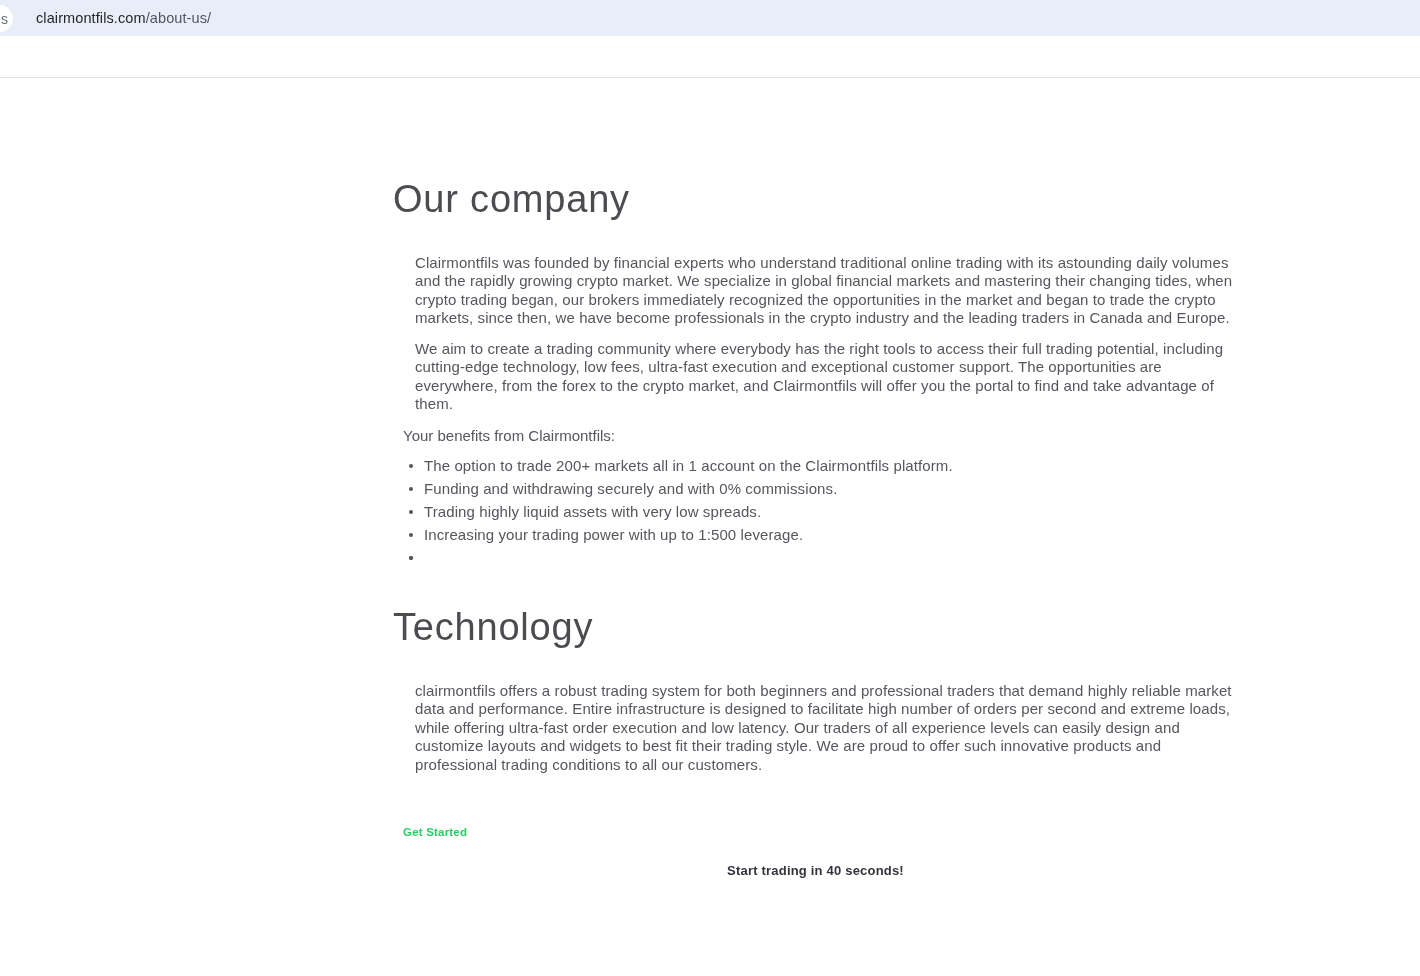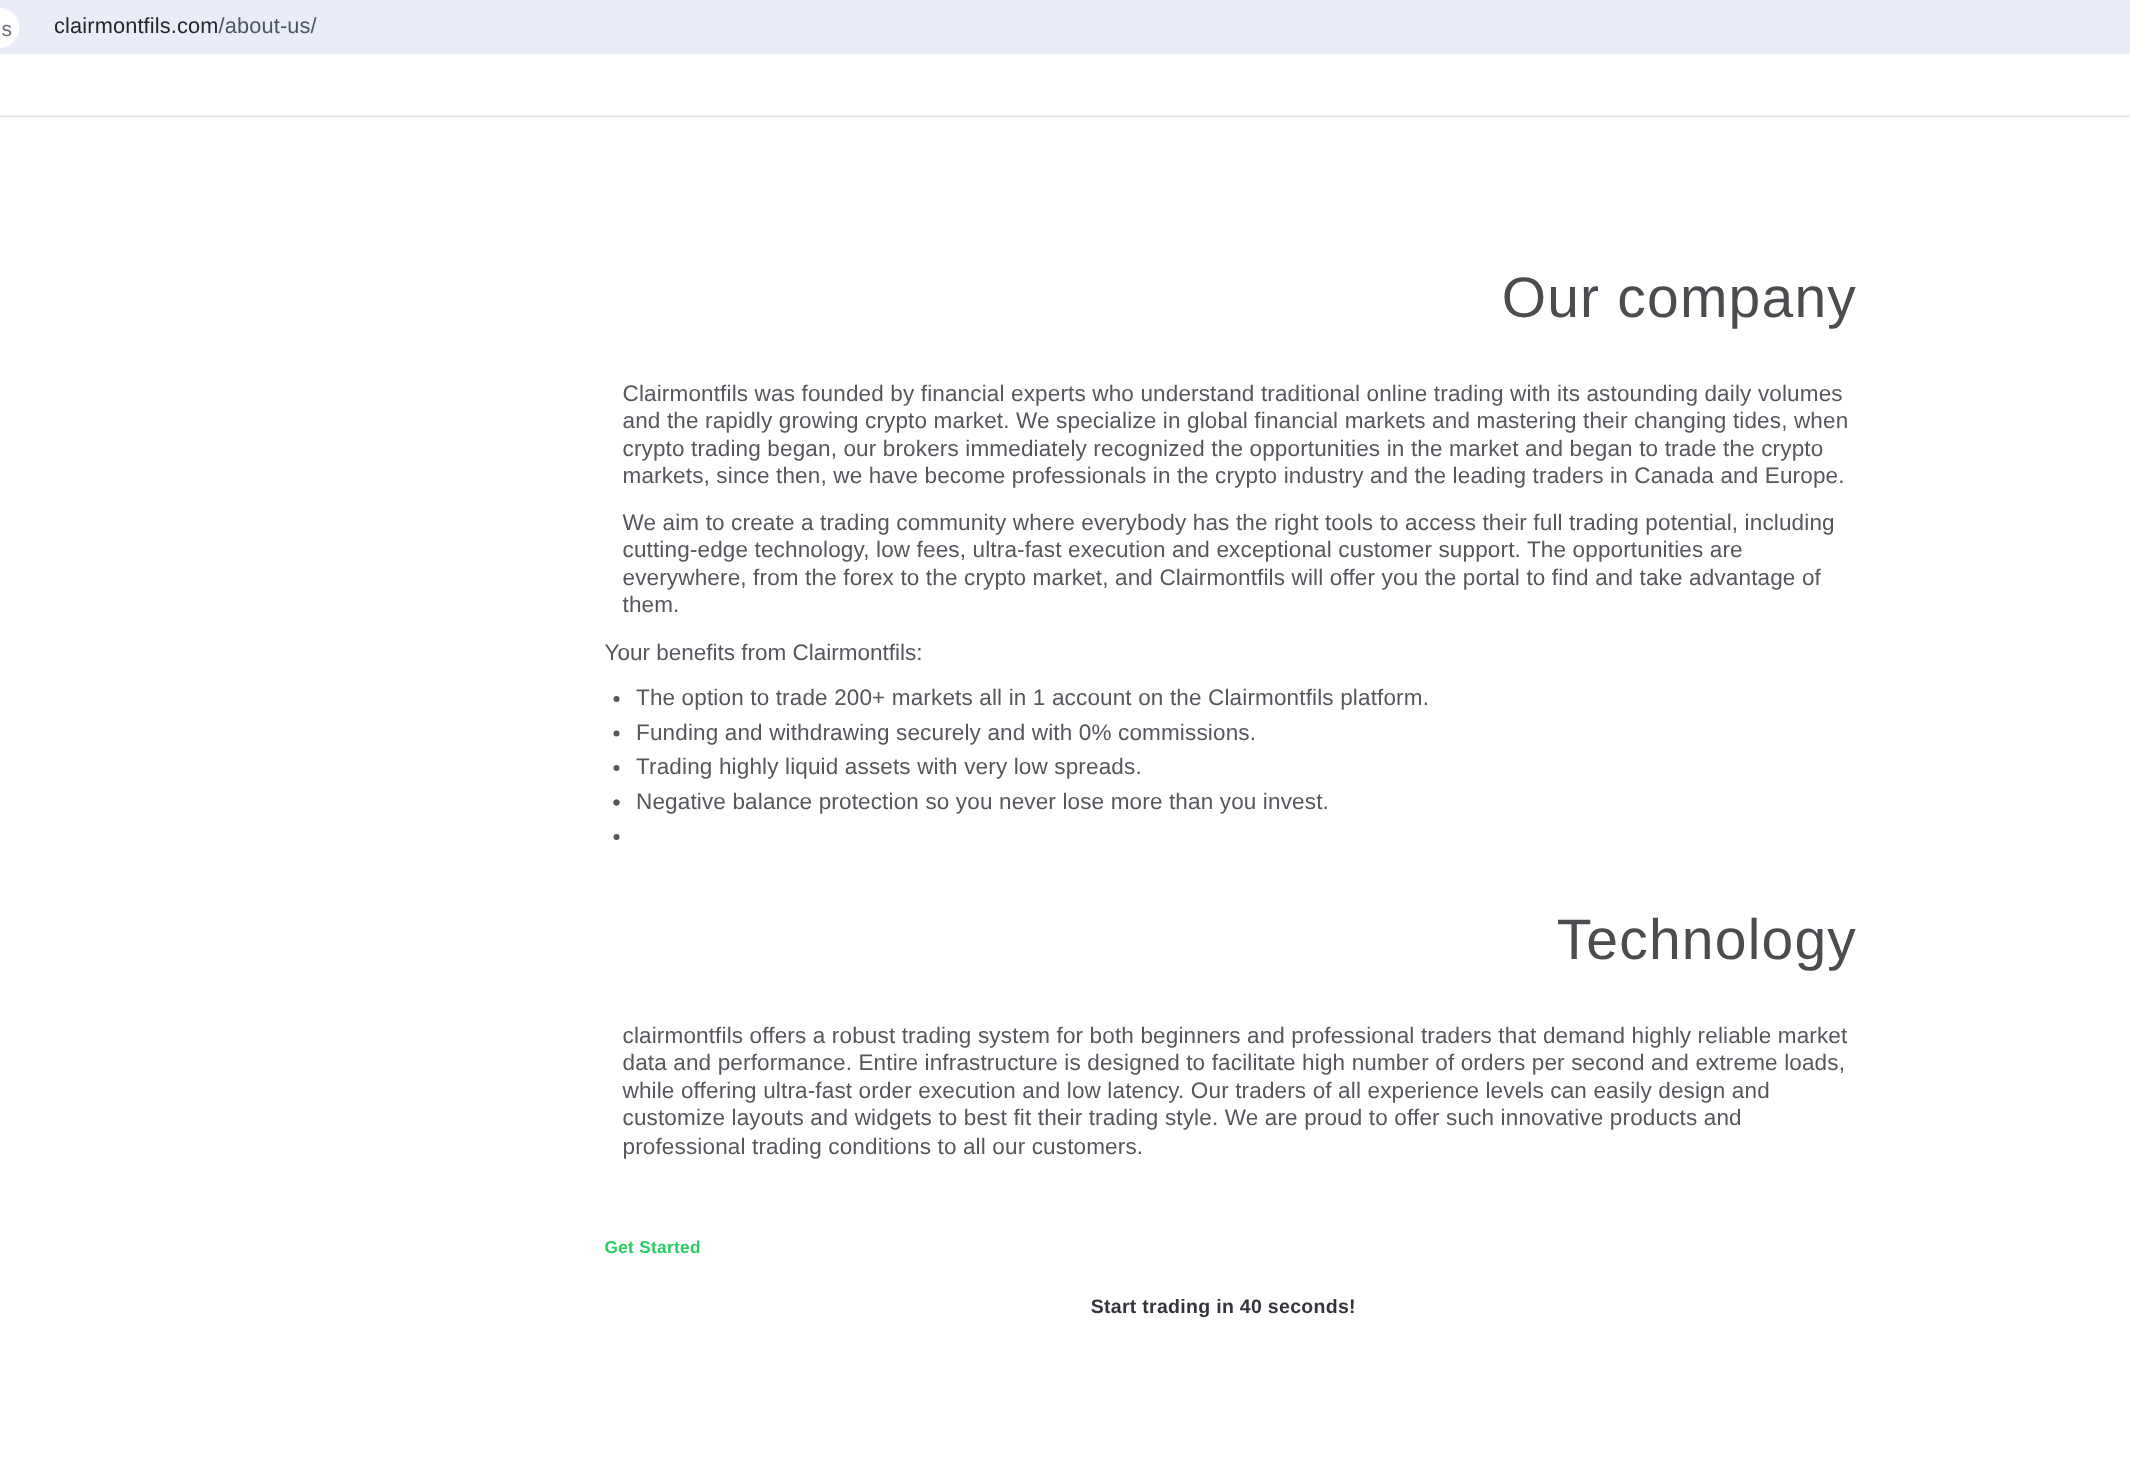--- a/index.html
+++ b/index.html
@@ -78,21 +78,20 @@
     width: 845px;
     color: #55575d;
   }
   .section-heading {
     font-size: 38px;
     font-weight: 300;
     color: #4b4c50;
     letter-spacing: 0.8px;
     line-height: 1.15;
     margin: 0;
-    text-align: right;
   }
   .section-body {
     padding-left: 10px; 
   }
   .para {
     font-size: 15px;
     line-height: 18.5px;
     letter-spacing: 0.1px;
     color: #55575d;
     margin: 12px;
@@ -171,22 +170,22 @@
   <section>
     <h1 class="section-heading">Our company</h1>
     <div class="section-body">
       <p class="para para-first">Clairmontfils was founded by financial experts who understand traditional online trading with its astounding daily volumes and the rapidly growing crypto market. We specialize in global financial markets and mastering their changing tides, when crypto trading began, our brokers immediately recognized the opportunities in the market and began to trade the crypto markets, since then, we have become professionals in the crypto industry and the leading traders in Canada and Europe.</p>
       <p class="para para-next">We aim to create a trading community where everybody has the right tools to access their full trading potential, including cutting-edge technology, low fees, ultra-fast execution and exceptional customer support. The opportunities are everywhere, from the forex to the crypto market, and Clairmontfils will offer you the portal to find and take advantage of them.</p>
       <p class="benefits-intro">Your benefits from Clairmontfils:</p>
       <ul class="benefits-list">
         <li><span class="bullet-dot"></span><span>The option to trade 200+ markets all in 1 account on the Clairmontfils platform.</span></li>
         <li><span class="bullet-dot"></span><span>Funding and withdrawing securely and with 0% commissions.</span></li>
         <li><span class="bullet-dot"></span><span>Trading highly liquid assets with very low spreads.</span></li>
+        <li><span class="bullet-dot"></span><span>Increasing your trading power with up to 1:500 leverage.</span></li>
         <li><span class="bullet-dot"></span></li>
-        <li><span class="bullet-dot"></span><span>Negative balance protection so you never lose more than you invest.</span></li>
         <li><span class="bullet-dot"></span></li>
       </ul>
     </div>
   </section>
 
   <section class="tech-section">
     <h1 class="section-heading">Technology</h1>
     <div class="section-body">
       <p class="para tech-para">clairmontfils offers a robust trading system for both beginners and professional traders that demand highly reliable market data and performance. Entire infrastructure is designed to facilitate high number of orders per second and extreme loads, while offering ultra-fast order execution and low latency. Our traders of all experience levels can easily design and customize layouts and widgets to best fit their trading style. We are proud to offer such innovative products and professional trading conditions to all our customers.</p>
     </div>

